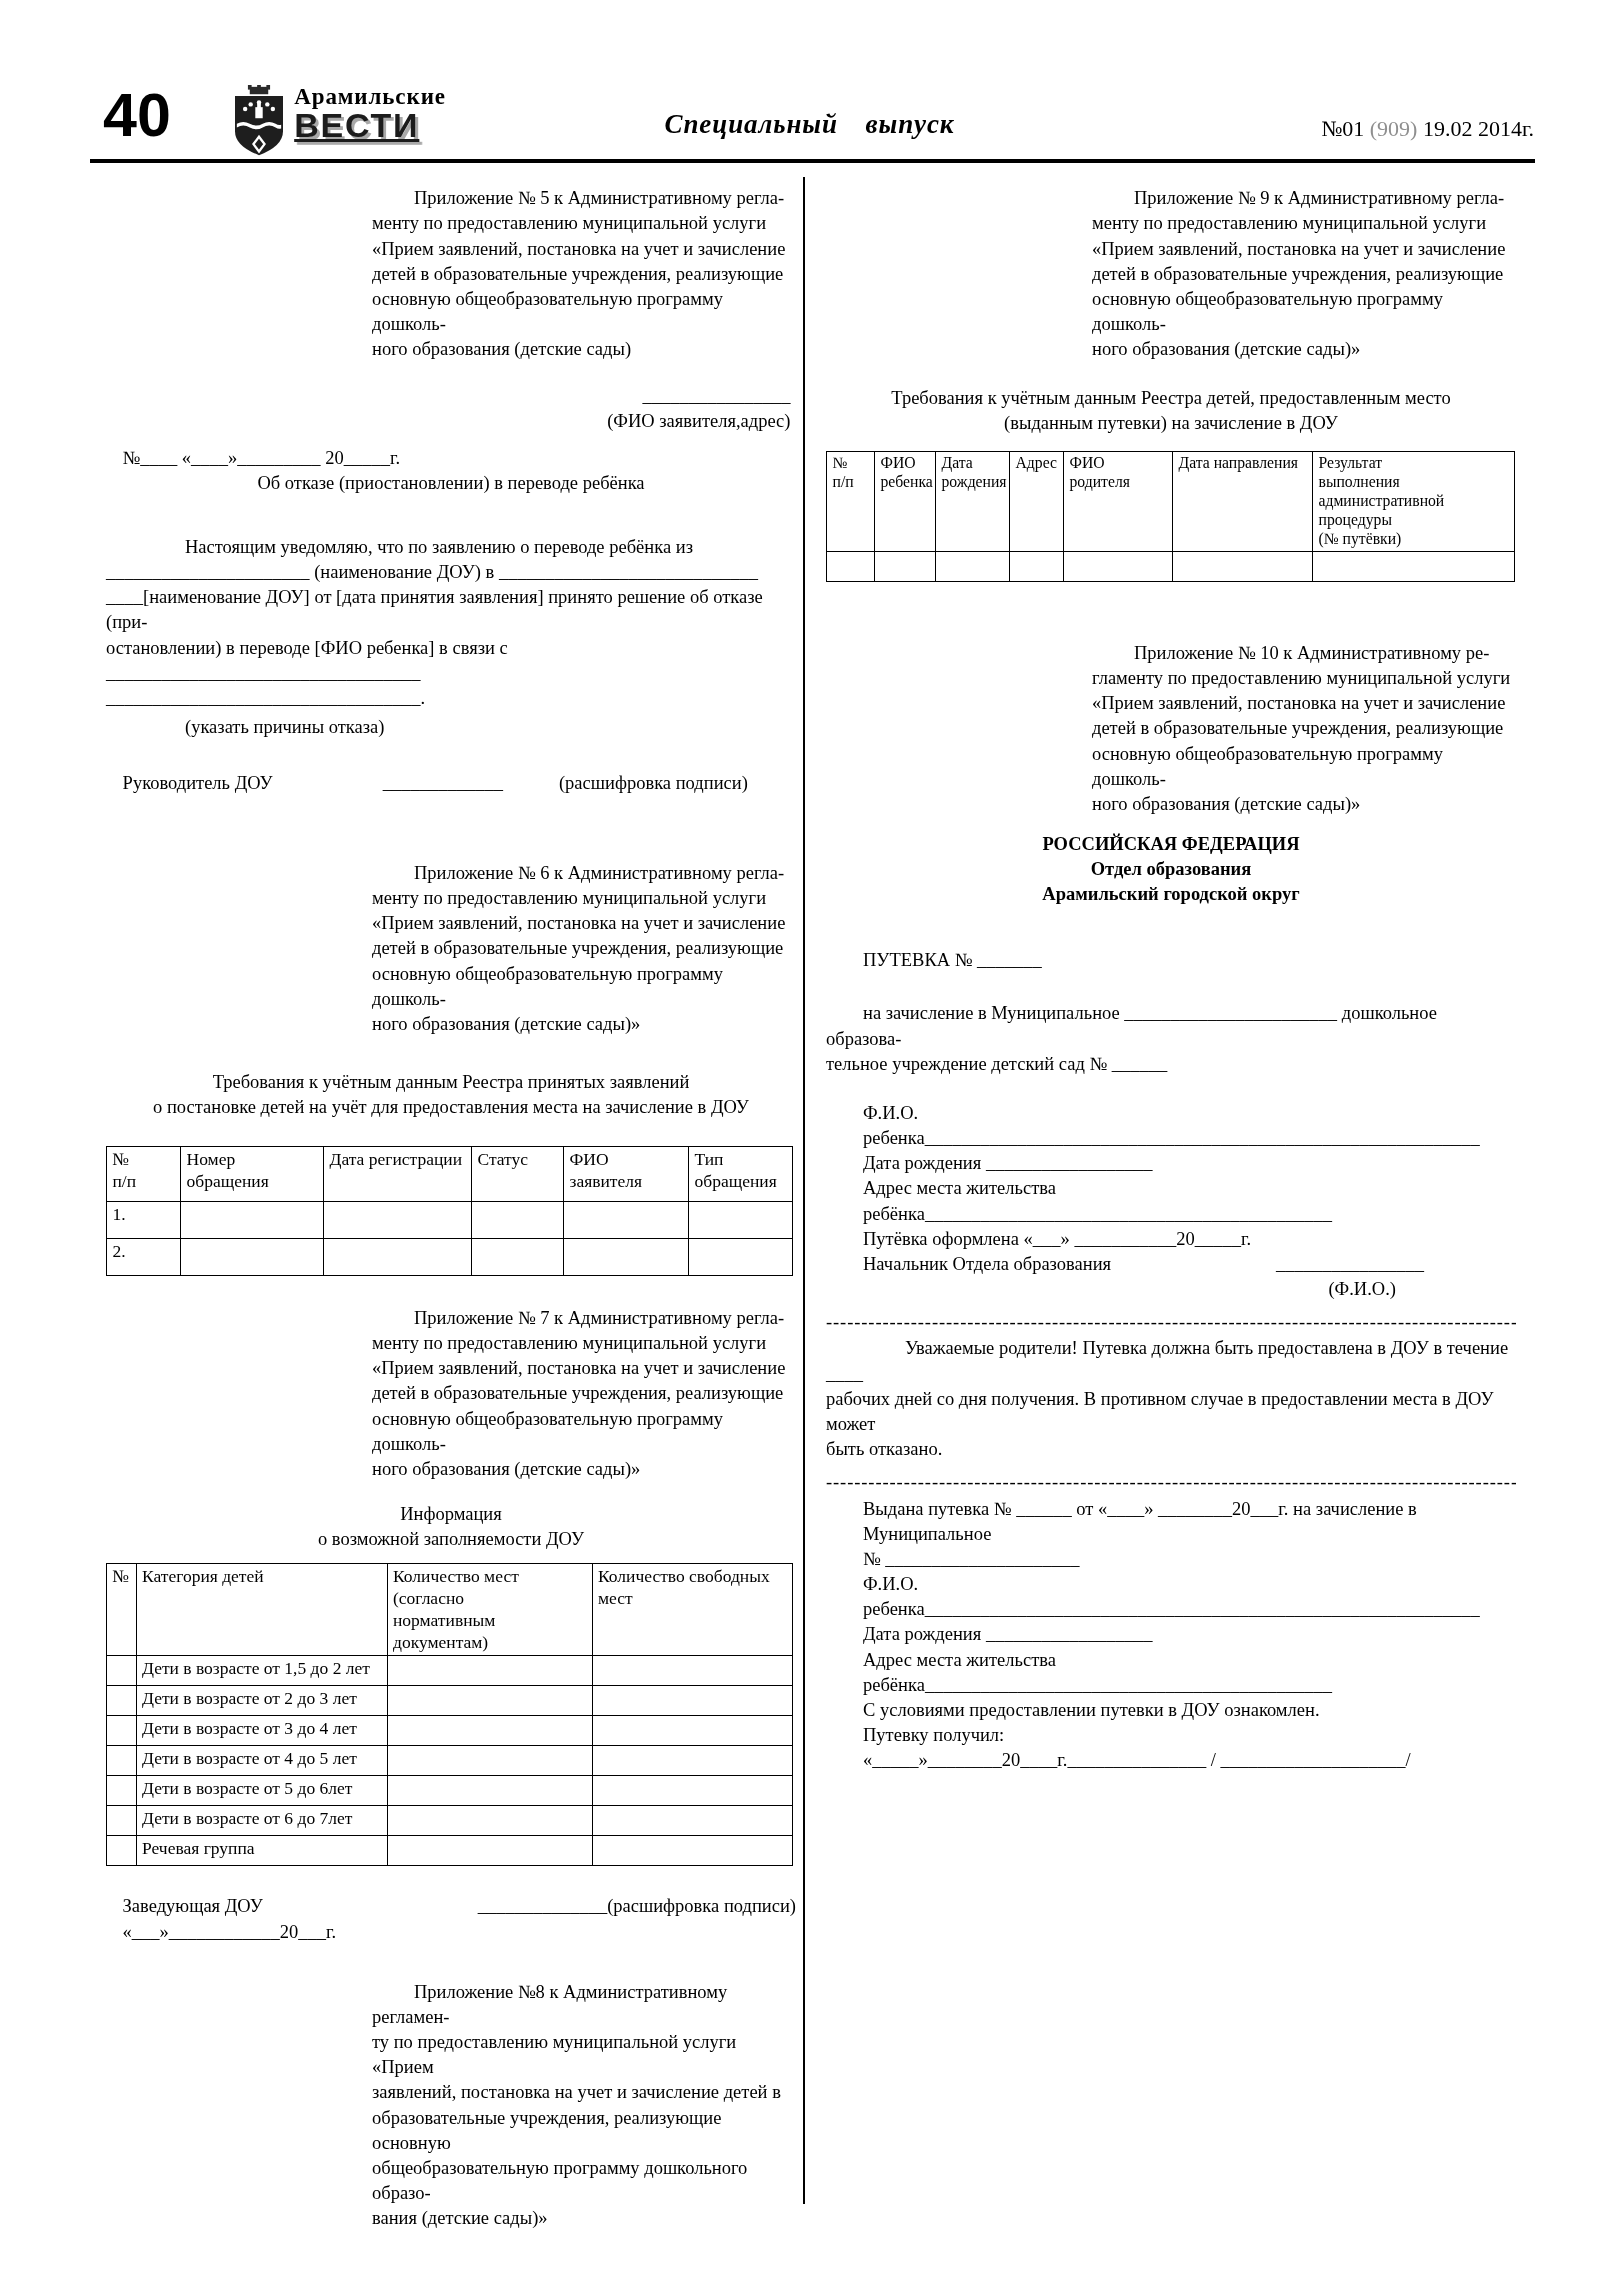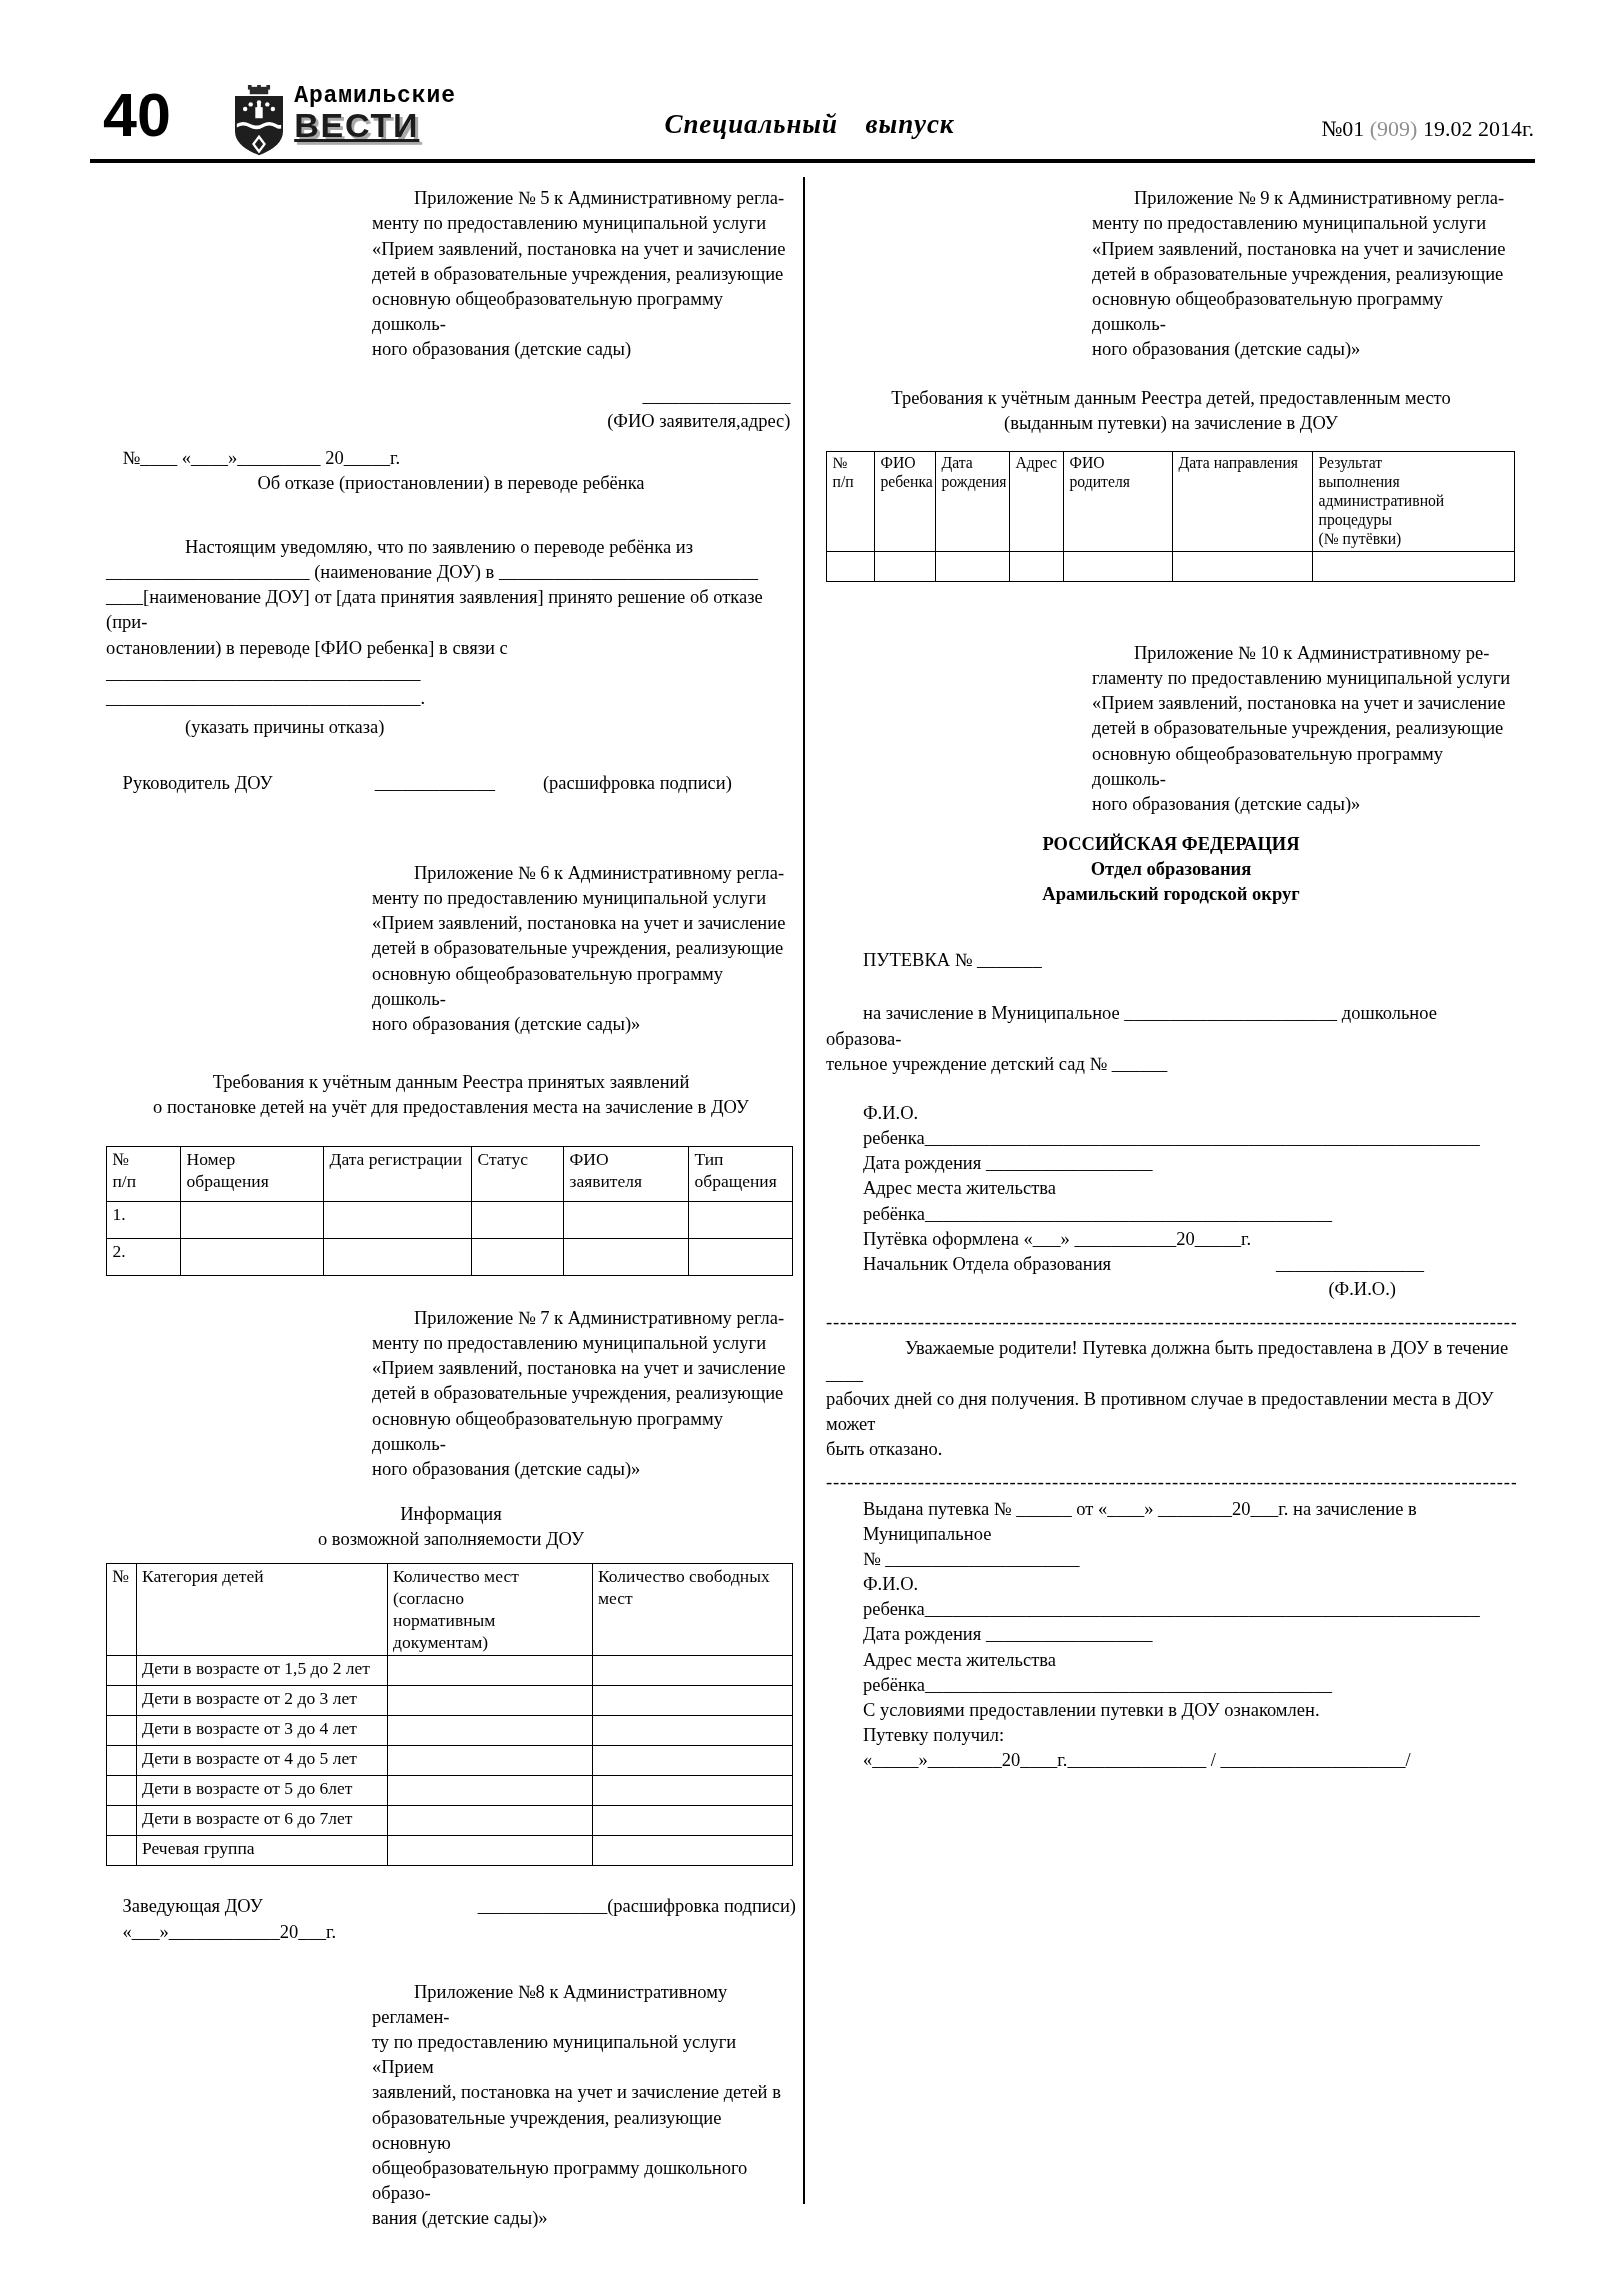--- a/index.html
+++ b/index.html
@@ -5,21 +5,21 @@
   html,body{margin:0;padding:0;background:#e8e8e8;}
   #page{position:relative;width:1619px;height:2290px;background:#ffffff;
         font-family:"Liberation Serif",serif;color:#000;overflow:hidden;}
 
   
   #page-num{position:absolute;left:103px;top:85px;font-family:"Liberation Sans",sans-serif;
             font-weight:bold;font-size:61px;line-height:1;}
   #masthead{position:absolute;left:233px;top:85px;display:flex;align-items:flex-start;gap:9.2px;}
   #emblem{width:52px;height:72px;}
   #masthead-text{display:flex;flex-direction:column;line-height:1;}
-  #masthead-top{font-family:Liberation Mono, monospace;font-weight:bold;font-size:23px;letter-spacing:0.9px;}
+  #masthead-top{font-family:Liberation Serif, serif;font-weight:bold;font-size:23px;letter-spacing:0.9px;}
   #masthead-bottom{font-family:"Liberation Sans",sans-serif;font-weight:bold;font-size:34px;
                    letter-spacing:1.8px;color:#1c1c1c;text-shadow:2.8px 2.8px 0 #a9a9a9;text-decoration:underline;}
   #issue-title{position:absolute;left:0;right:0;top:109px;text-align:center;
                font-size:27px;font-weight:bold;font-style:italic;word-spacing:20px;letter-spacing:0.9px;}
   #issue-info{position:absolute;right:85px;top:116px;font-size:22px;}
   #issue-info .gray{color:#8f8f8f;}
   #header-rule{position:absolute;left:90px;top:159px;width:1445px;height:3.7px;background:#000;}
   #col-divider{position:absolute;left:803px;top:177px;width:1.8px;height:2027px;background:#000;}
 
   
@@ -102,21 +102,21 @@
 
     <div class="centered">Об отказе (приостановлении) в переводе ребёнка</div>
 
     <div class="pre para-indent" style="margin-top:39px;">Настоящим уведомляю, что по заявлению о переводе ребёнка из
 ______________________ (наименование ДОУ) в ____________________________
 ____[наименование ДОУ] от [дата принятия заявления] принято решение об отказе (при-
 остановлении) в переводе [ФИО ребенка] в связи с __________________________________
 __________________________________.</div>
     <div style="padding-left:79px;margin-top:3.7px;">(указать причины отказа)</div>
 
-    <div class="sig-row" style="margin-top:31px;padding-left:16.6px;">
+    <div class="sig-row" style="margin-top:31px;padding-left:16.6px;gap:8px;">
       <span>Руководитель ДОУ</span>
       <span style="margin-left:102px;">_____________</span>
       <span style="margin-left:48px;">(расшифровка подписи)</span>
     </div>
 
     <div class="appendix pre" style="margin-top:65px;">Приложение № 6 к Административному регла-
 менту по предоставлению муниципальной услуги
 «Прием заявлений, постановка на учет и зачисление
 детей в образовательные учреждения, реализующие
 основную общеобразовательную программу дошколь-

